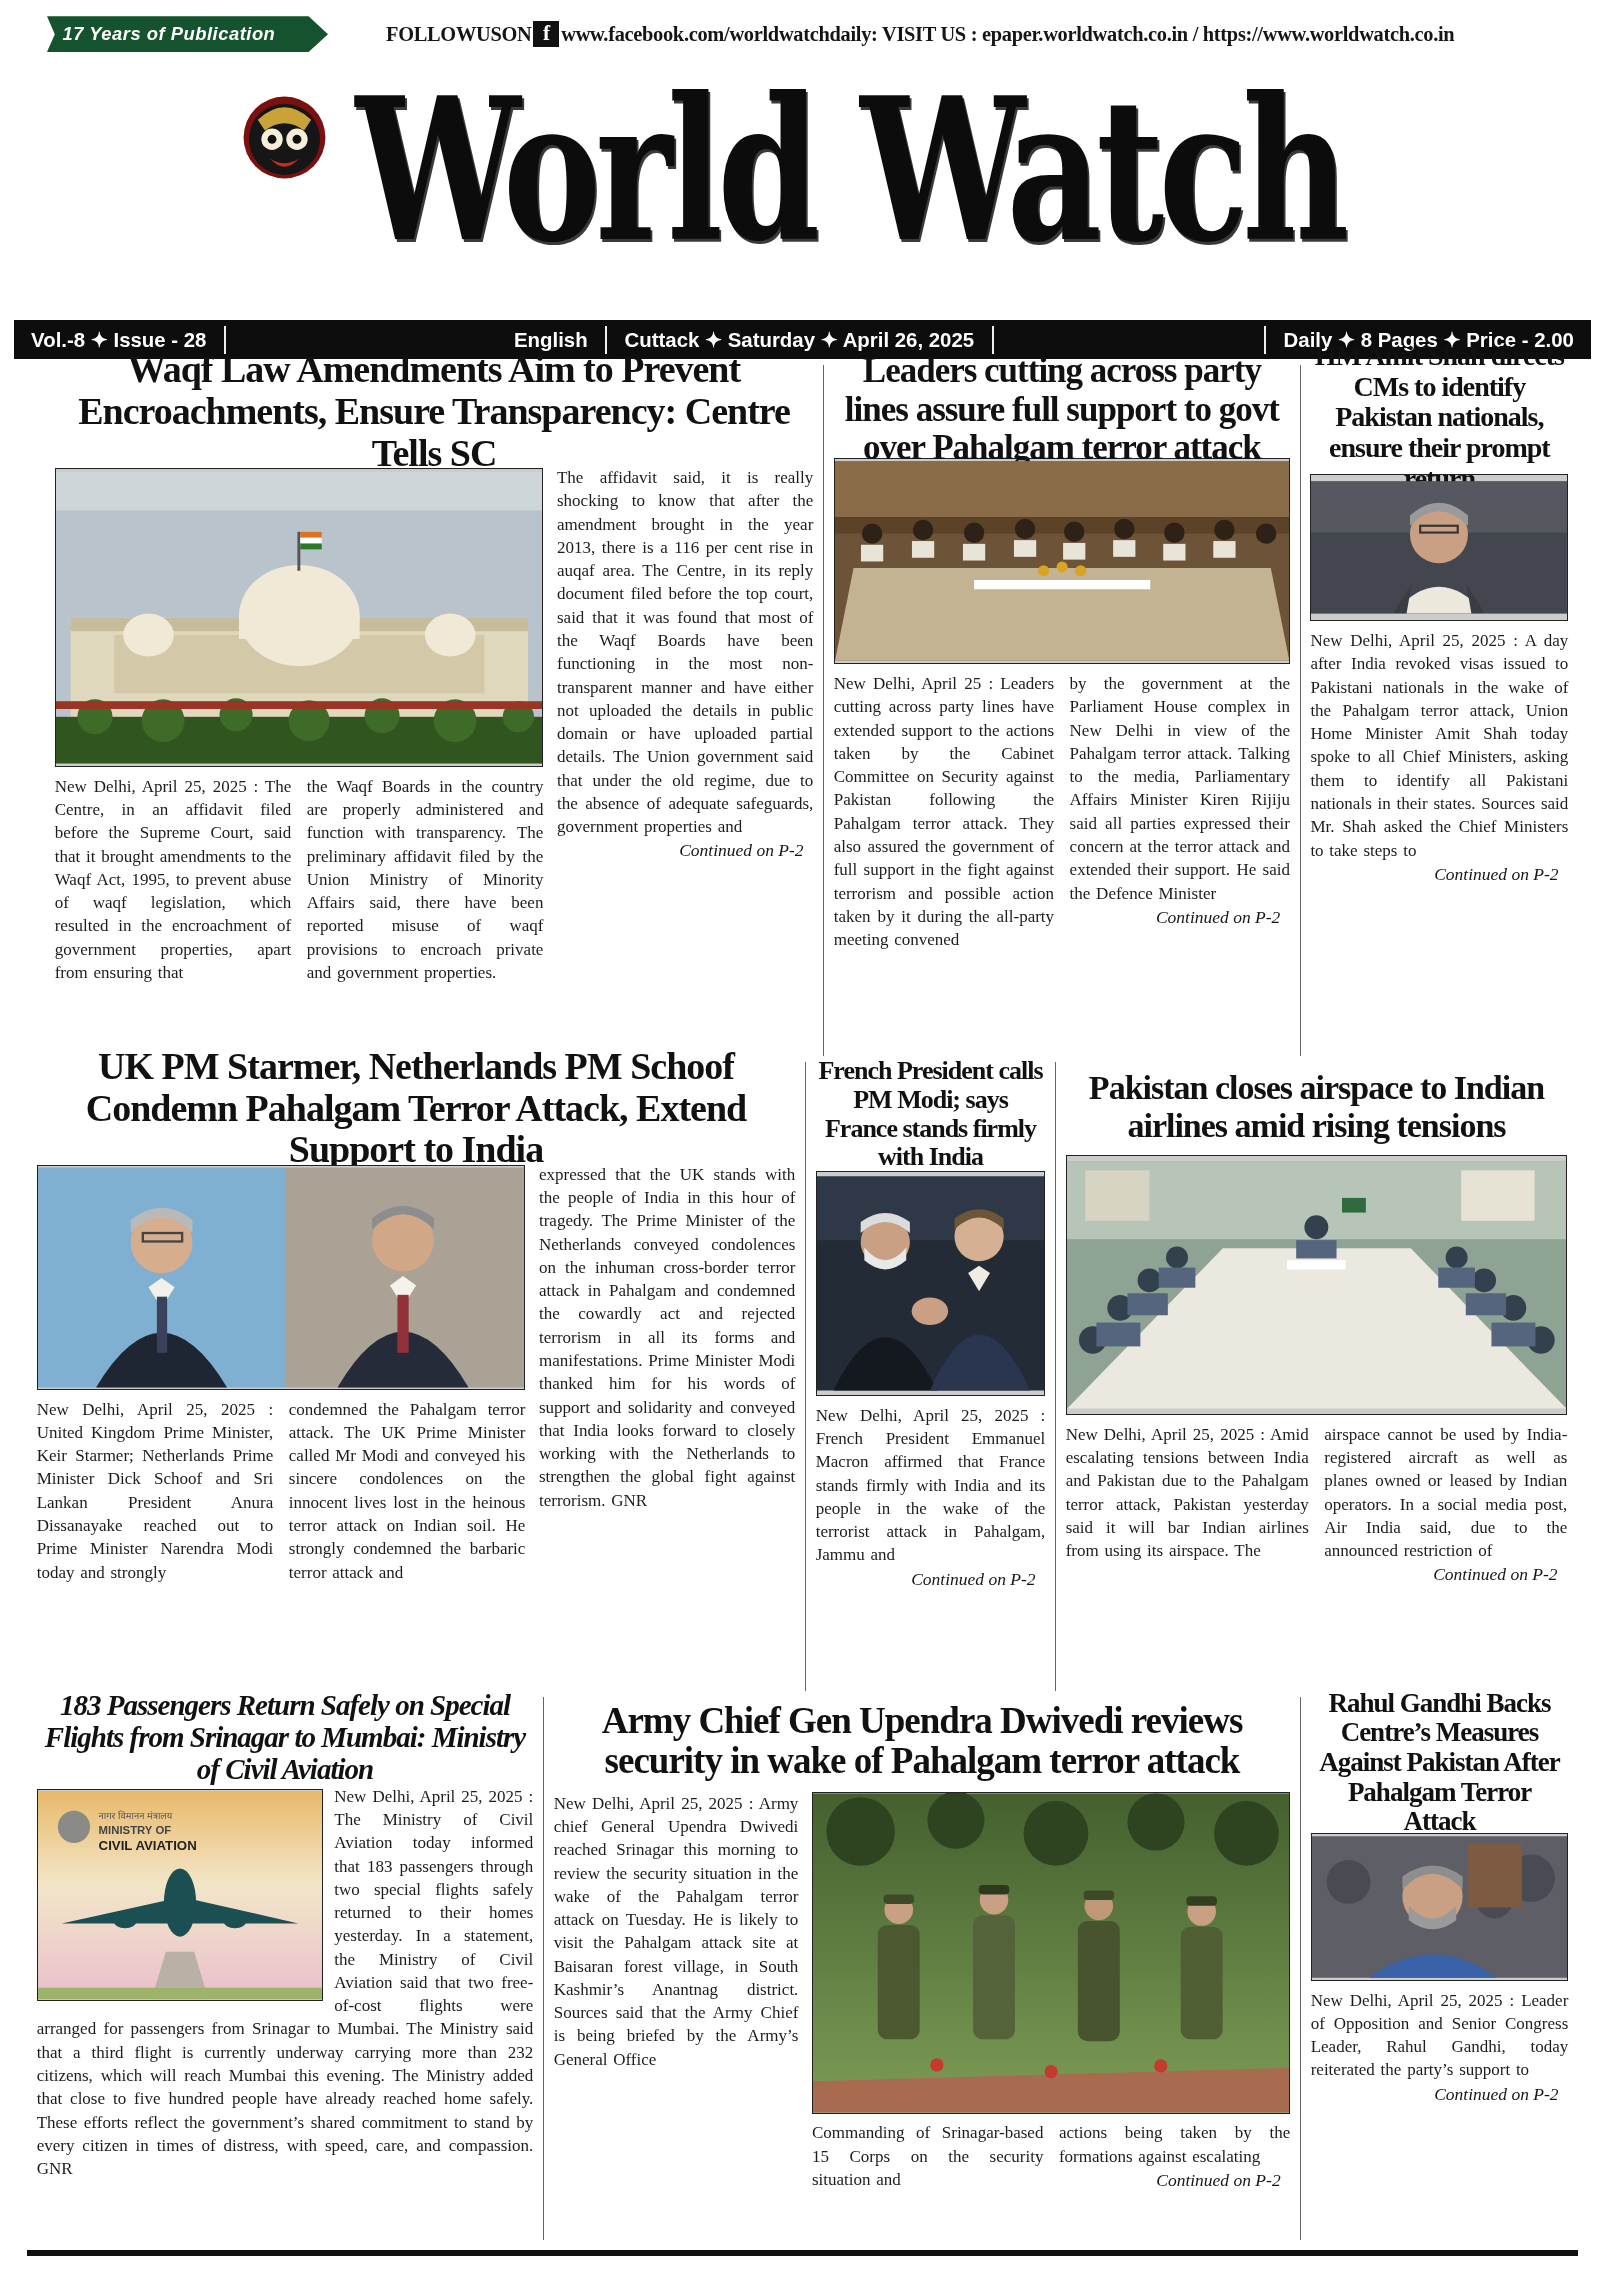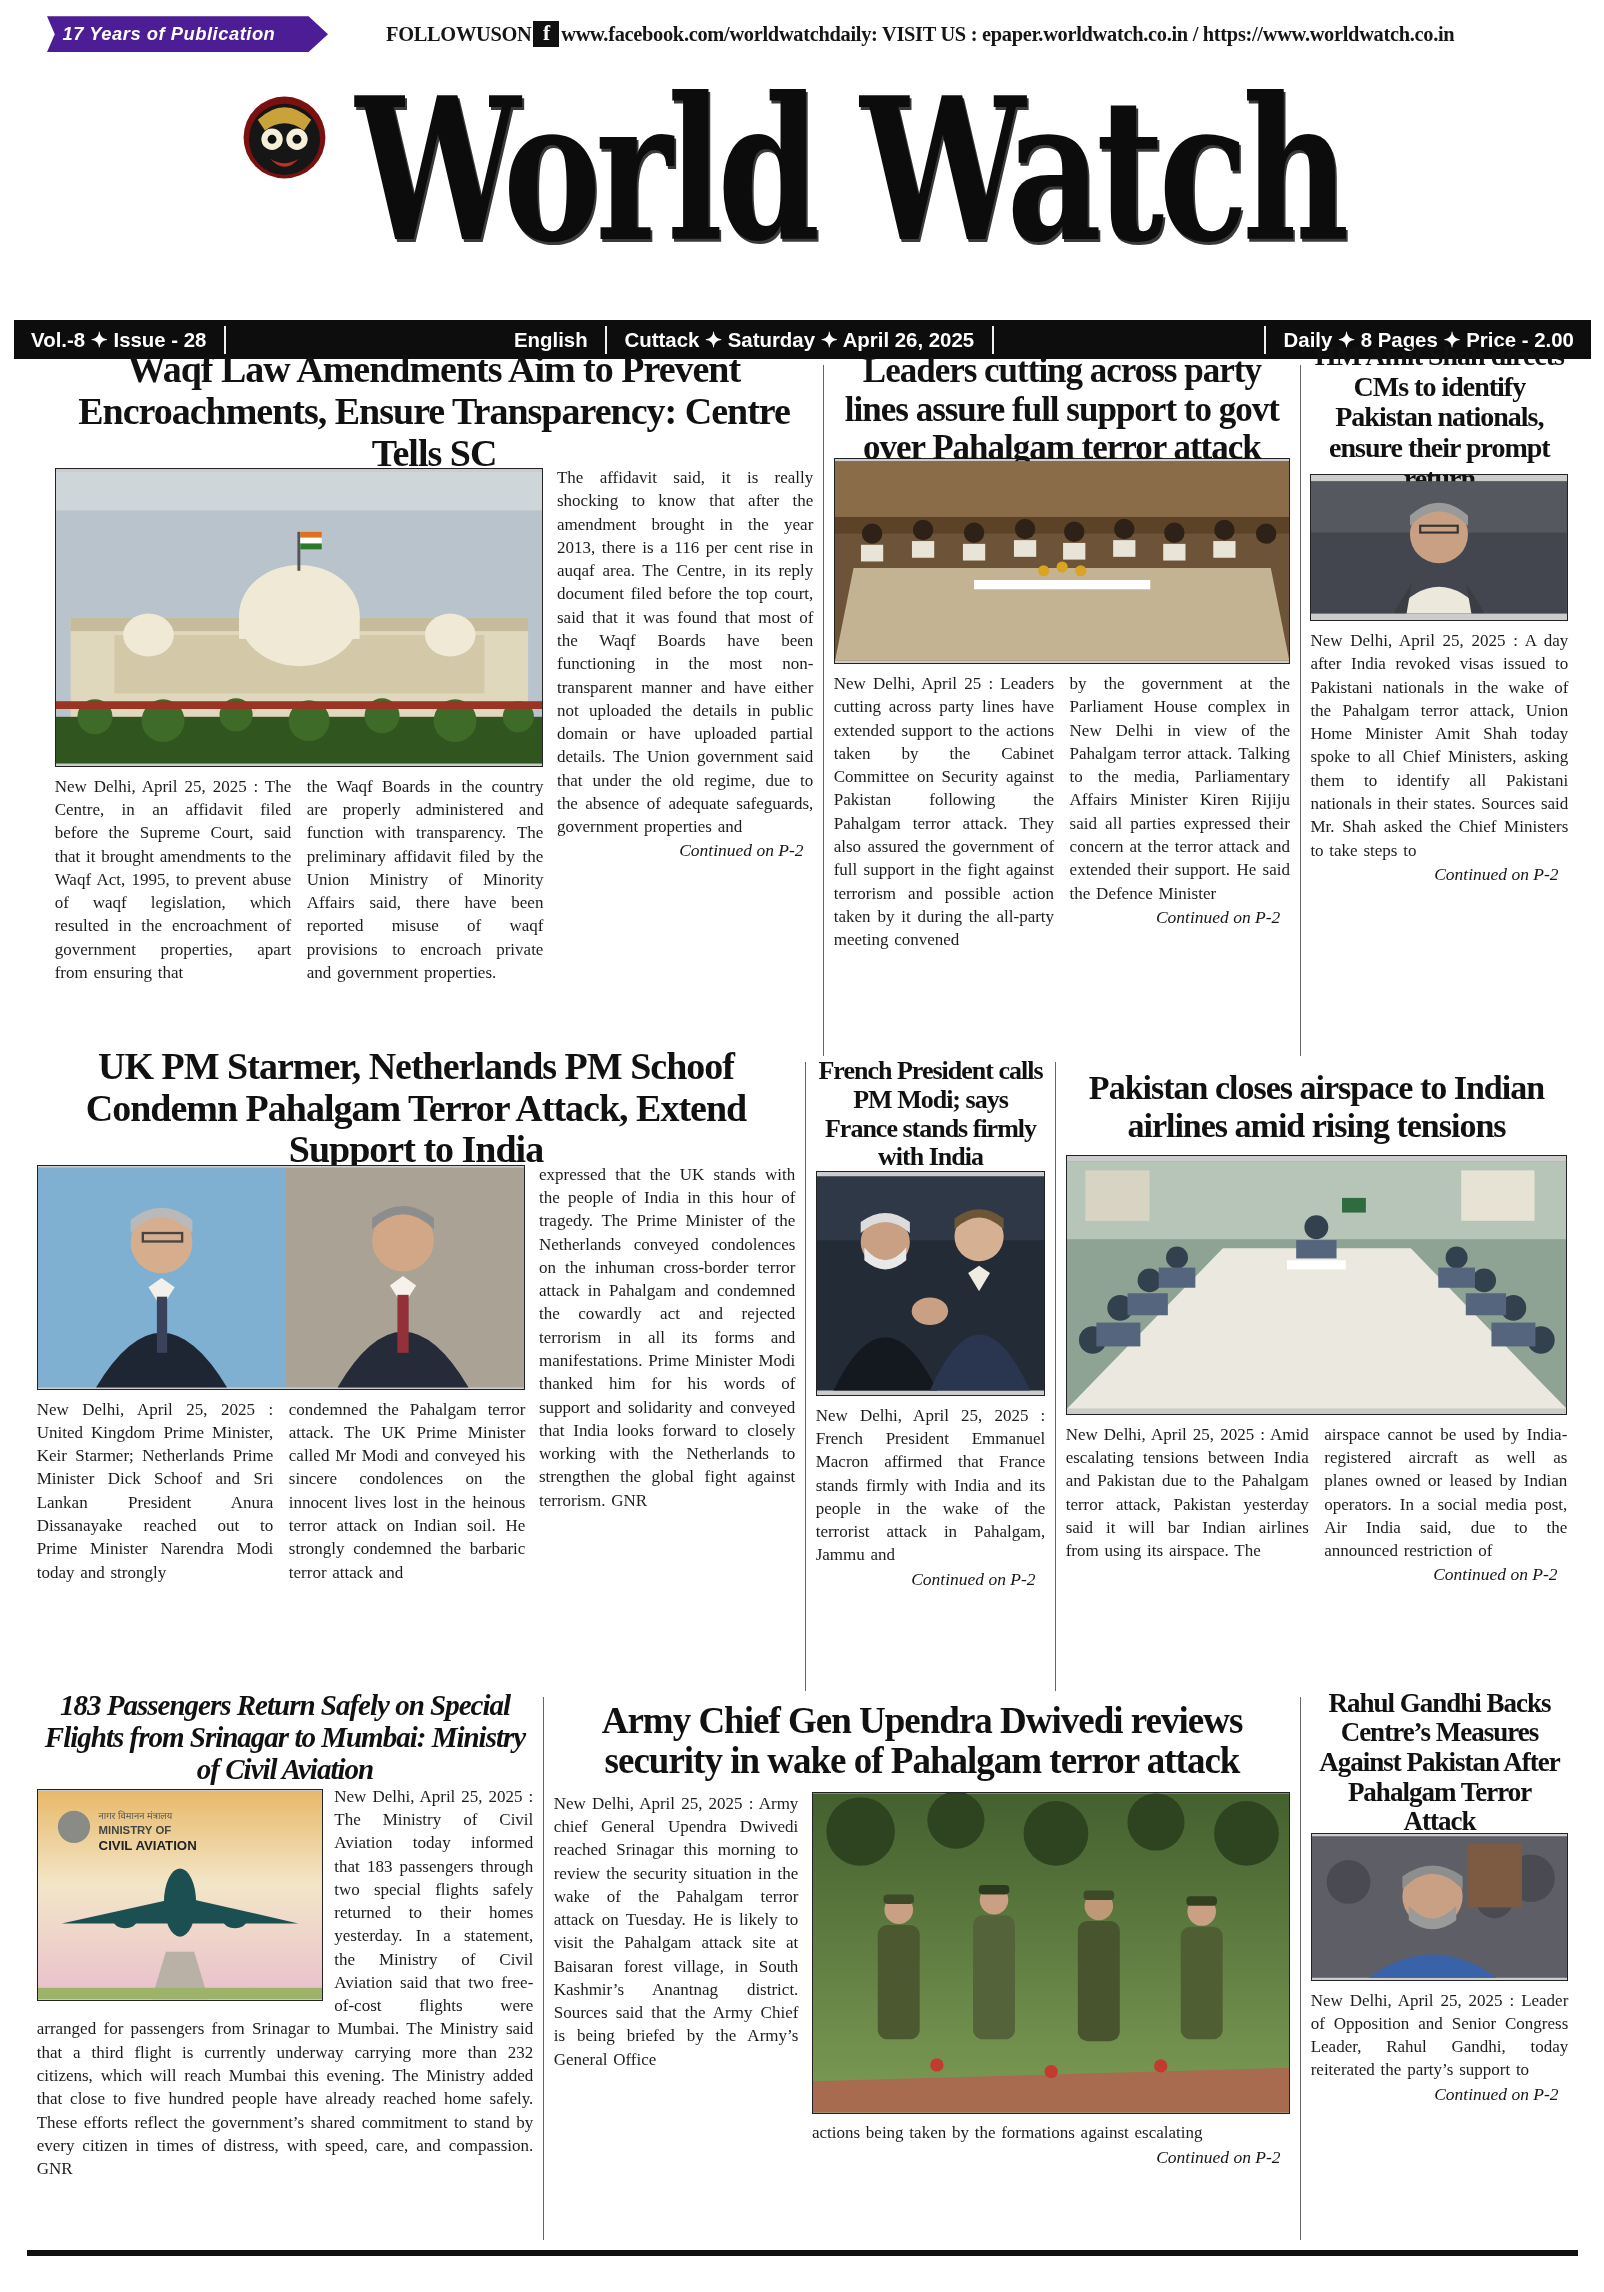--- a/index.html
+++ b/index.html
@@ -2,21 +2,21 @@
 <html><head>
 <meta charset="utf-8">
 <style>
   * { margin:0; padding:0; box-sizing:border-box; }
   body { background:#888; font-family:"Liberation Serif", serif; }
   .page { width:1605px; height:2293px; background:#fff; margin:0 auto; position:relative;
           color:#151515; overflow:hidden; padding:9.7px 0 0 0; }
 
   
   .topbar { display:flex; align-items:center; padding:3.9px 19.4px 0 47px; height:45px; }
-  .ribbon { background:#4c1d95; color:#fff; font:italic bold 18.4px/1 "Liberation Sans", sans-serif;
+  .ribbon { background:#14532d; color:#fff; font:italic bold 18.4px/1 "Liberation Sans", sans-serif;
             padding:8.7px 29px 8.7px 15.5px; letter-spacing:0.5px;
             clip-path:polygon(0 0, calc(100% - 19.4px) 0, 100% 50%, calc(100% - 19.4px) 100%, 0 100%, 7.8px 50%);
             min-width:281px; }
   .followline { display:flex; align-items:center; margin-left:58px; font:bold 20.4px/1 "Liberation Serif", serif;
                 letter-spacing:-0.3px; white-space:nowrap; }
   .fb { display:inline-flex; align-items:center; justify-content:center; width:26px; height:26px;
         background:#111; color:#fff; font:bold 21.3px/1 "Liberation Serif", serif; margin:0 1.9px; }
 
   
   .masthead { text-align:center; height:260px; position:relative; }
@@ -405,20 +405,23 @@
               </g>
               <g fill="#c23b2e">
                   <circle cx="130" cy="285" r="7"></circle>
                   <circle cx="250" cy="292" r="7"></circle>
                   <circle cx="365" cy="286" r="7"></circle>
                 </g>
             </svg>
           </div>
           <div class="twocol">
             <div>
+              <div class="bt">Commanding of Srinagar-based 15 Corps on the security situation and</div>
+            </div>
+            <div>
               <div class="bt">actions being taken by the formations against escalating</div>
               <div class="cont">Continued on P-2</div>
             </div>
           </div>
         </div>
       </div>
     </div>
 
     <div class="art a-rahul">
       <div class="hl" style="font-size:27px; height:132px;">Rahul Gandhi Backs Centre’s Measures Against Pakistan After Pahalgam Terror Attack</div>

